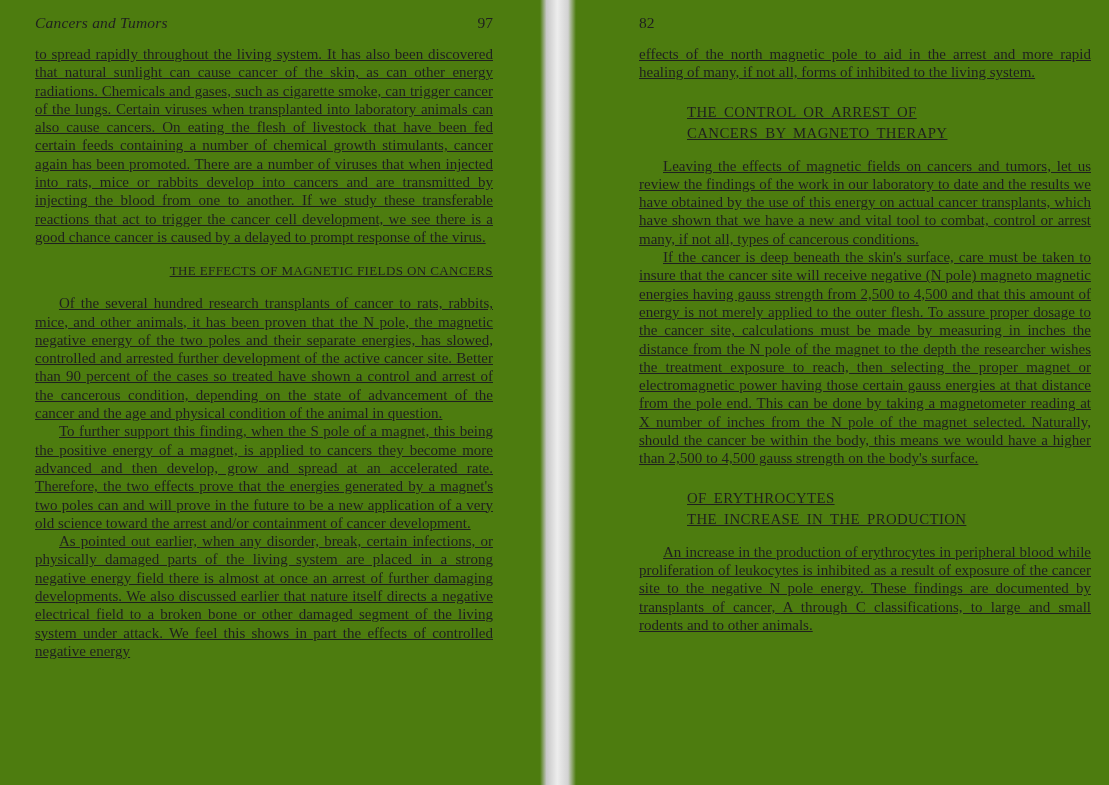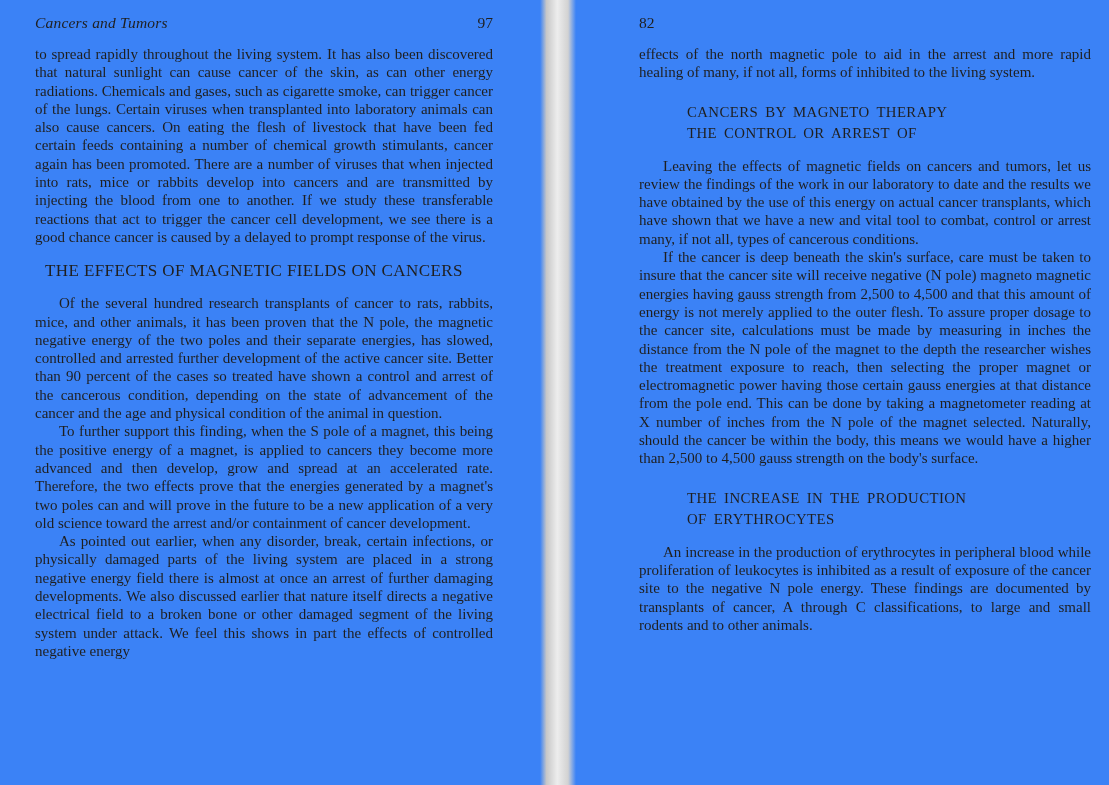--- a/index.html
+++ b/index.html
@@ -11,21 +11,21 @@
     width: 1109px;
     height: 785px;
     overflow: hidden;
     font-family: "Liberation Serif", serif;
     color: #1f1f1f;
   }
   .spread {
     position: relative;
     width: 1109px;
     height: 785px;
-    background: #3b82f6;
+    background: #4d7c0f;
   }
   
   .gutter {
     position: absolute;
     left: 540px;
     top: 0;
     width: 36px;
     height: 785px;
     background: linear-gradient(90deg,
       rgba(255,255,255,0) 0%,
@@ -50,29 +50,30 @@
     font-size: 15.5px;
   }
   .running-head { font-style: italic; letter-spacing: 0.2px; }
   .page-num { font-style: normal; }
 
   .body-text {
     font-size: 15px;
     line-height: 18.3px;
     text-align: justify;
     margin-top: 9px;
+    text-decoration: underline;
   }
   p.para { margin: 0; }
   p.para.indent { text-indent: 24px; }
 
   h2.heading-center {
-    font-size: 17px;
+    font-size: 13px;
     font-weight: normal;
     letter-spacing: 0.4px;
-    text-align: left;
+    text-align: right;
     margin: 15px 0 14px 10px;
     line-height: 19px;
   }
   h2.heading-left {
     font-size: 14.8px;
     font-weight: normal;
     letter-spacing: 0.4px;
     text-align: left;
     margin: 20px 0 13px 48px;
     line-height: 21px;
@@ -100,26 +101,26 @@
 
   <div class="gutter"></div>
 
   <section class="page page-right">
     <header class="pagehead">
       <span class="page-num">82</span>
     </header>
     <div class="body-text">
       <p class="para">effects of the north magnetic pole to aid in the arrest and more rapid healing of many, if not all, forms of inhibited to the living system.</p>
       <h2 class="heading-left">
+        <span class="hl">THE CONTROL OR ARREST OF</span>
         <span class="hl">CANCERS BY MAGNETO THERAPY</span>
-        <span class="hl">THE CONTROL OR ARREST OF</span>
       </h2>
       <p class="para indent">Leaving the effects of magnetic fields on cancers and tumors, let us review the findings of the work in our laboratory to date and the results we have obtained by the use of this energy on actual cancer transplants, which have shown that we have a new and vital tool to combat, control or arrest many, if not all, types of cancerous conditions.</p>
       <p class="para indent">If the cancer is deep beneath the skin's surface, care must be taken to insure that the cancer site will receive negative (N pole) magneto magnetic energies having gauss strength from 2,500 to 4,500 and that this amount of energy is not merely applied to the outer flesh. To assure proper dosage to the cancer site, calculations must be made by measuring in inches the distance from the N pole of the magnet to the depth the researcher wishes the treatment exposure to reach, then selecting the proper magnet or electromagnetic power having those certain gauss energies at that distance from the pole end. This can be done by taking a magnetometer reading at X number of inches from the N pole of the magnet selected. Naturally, should the cancer be within the body, this means we would have a higher than 2,500 to 4,500 gauss strength on the body's surface.</p>
       <h2 class="heading-left">
+        <span class="hl">OF ERYTHROCYTES</span>
         <span class="hl">THE INCREASE IN THE PRODUCTION</span>
-        <span class="hl">OF ERYTHROCYTES</span>
       </h2>
       <p class="para indent">An increase in the production of erythrocytes in peripheral blood while proliferation of leukocytes is inhibited as a result of exposure of the cancer site to the negative N pole energy. These findings are documented by transplants of cancer, A through C classifications, to large and small rodents and to other animals.</p>
     </div>
   </section>
 
 </div>
 
 </body></html>

